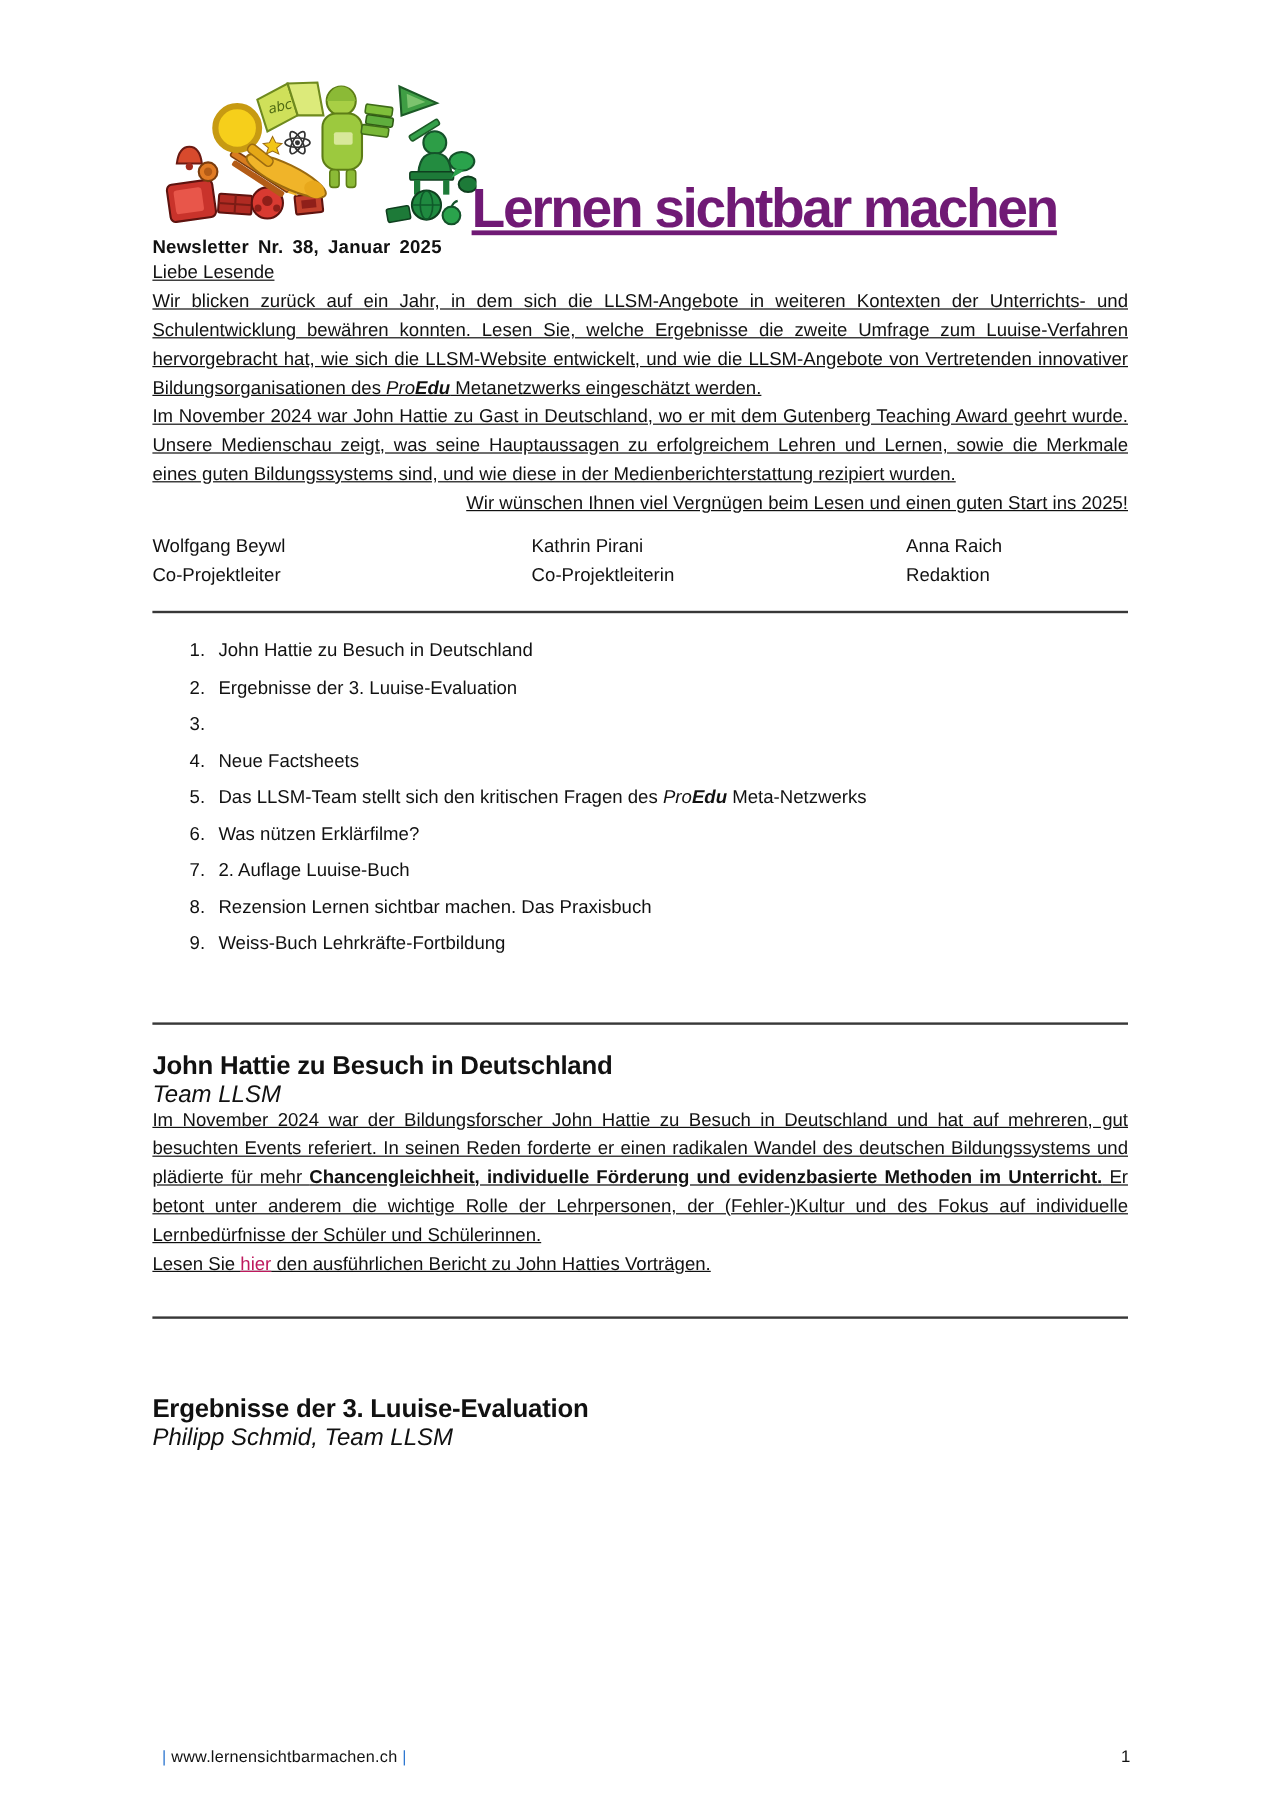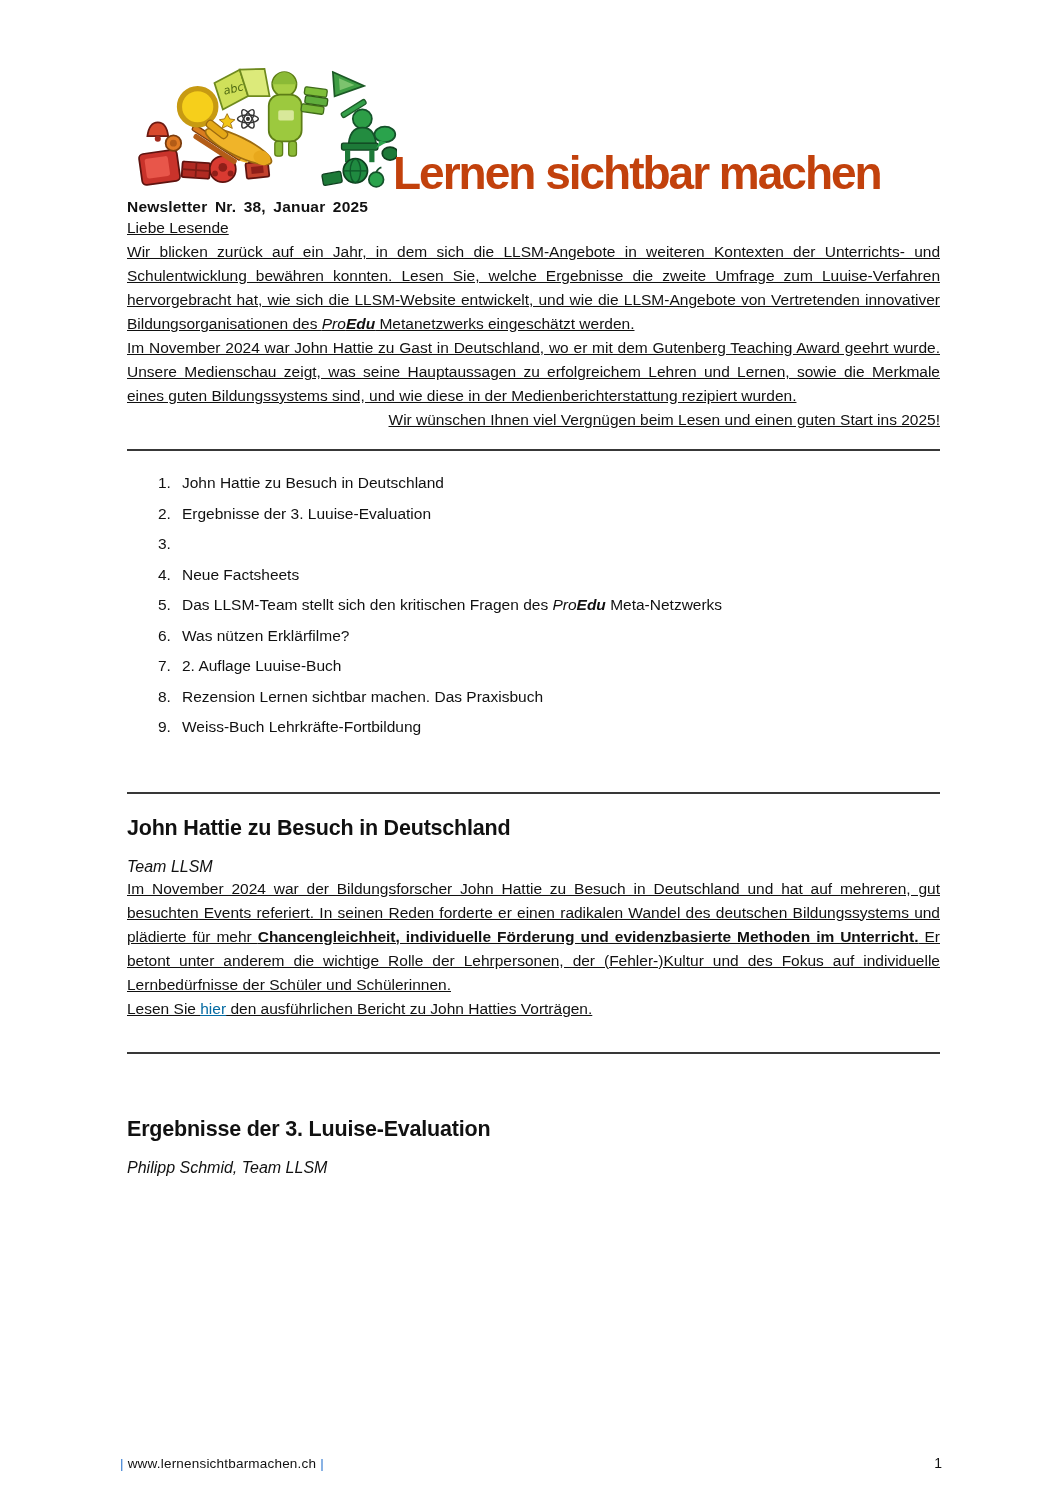--- a/index.html
+++ b/index.html
@@ -12,21 +12,21 @@
     color: #111111;
     padding: 62px 119px 0 127px;
     overflow: hidden;
   }
 
   
   .header { display: flex; align-items: flex-end; margin-left: 10px; height: 136px; }
   .logo-svg { width: 260px; height: 134px; flex: 0 0 auto; }
   .brand {
     font-size: 46px; font-weight: bold; letter-spacing: -2px;
-    color: #c2410c; line-height: 1; margin: 0 0 2px -4px; white-space: nowrap;
+    color: #701a75; line-height: 1; margin: 0 0 2px -4px; white-space: nowrap; text-decoration: underline;
   }
 
   .newsletter-line { font-weight: bold; font-size: 15.5px; letter-spacing: .2px; word-spacing: 3px; }
 
   .body-text { font-size: 15.5px; line-height: 24px; text-align: justify; hyphens: auto; }
   p.body-text { margin: 0; text-decoration: underline; }
   .salutation { margin-top: 27px; text-align: left; }
   .para { margin-top: 12px; }
 
   .signatures { margin-top: 12px; display: grid; grid-template-columns: 316px 312px 1fr; }
@@ -38,30 +38,30 @@
   .rule-3 { margin-top: 31px; }
 
   
   .toc { list-style: none; margin: 0; padding: 17px 0 0 0; }
   .toc li { display: flex; height: 30.5px; align-items: center; font-size: 15.5px; }
   .toc .num { width: 34px; flex: 0 0 auto; padding-left: 31px; box-sizing: content-box; }
   .toc .num { width: 24px; }
   .toc .toc-text { flex: 1; }
 
   .section-title { font-size: 21.5px; font-weight: bold; margin: 21px 0 0 0; line-height: 27px; letter-spacing: -.2px; }
-  .byline { font-style: italic; font-size: 16px; margin-top: 15px; line-height: 20px; }
+  .byline { font-style: italic; font-size: 20px; line-height: 20px; }
   .section-para { margin-top: 15px; }
   .link-line { margin-top: 17px; text-align: left; }
-  a.link, .link { color: #0369a1; text-decoration: underline; cursor: pointer; }
+  a.link, .link { color: #be185d; text-decoration: underline; cursor: pointer; }
 
   .h2-block { margin-top: 62px; }
 
   
   .footer {
-    position: absolute; left: 120px; right: 117px; bottom: 26px;
+    position: absolute; left: 135px; right: 117px; bottom: 26px;
     display: flex; justify-content: space-between; align-items: baseline;
     font-size: 13.5px;
   }
   .footer .pipe { color: #2e77d0; }
   .footer .f-left { letter-spacing: .2px; }
   .footer .page-num { font-size: 14px; }
 </style>
 </head>
 <body>
 
@@ -172,20 +172,34 @@
     <h1 class="brand">Lernen sichtbar machen</h1>
   </div>
 
   <div class="newsletter-line">Newsletter  Nr. 38,  Januar 2025</div>
 
   <p class="body-text salutation">Liebe Lesende</p>
   <p class="body-text para"><span>Wir blicken zurück auf ein Jahr, in dem sich die LLSM-Angebote in weiteren Kontexten der Unterrichts- und Schulentwicklung bewähren konnten. Lesen Sie, welche Ergebnisse die zweite Umfrage zum Luuise-Verfahren hervorgebracht hat, wie sich die LLSM-Website entwickelt, und wie die LLSM-Angebote von Vertretenden innovativer Bildungsorganisationen des </span><span style="font-style: italic;">Pro</span><span style="font-weight: bold; font-style: italic;">Edu</span><span> Metanetzwerks eingeschätzt werden.</span></p>
   <p class="body-text para">Im November 2024 war John Hattie zu Gast in Deutschland, wo er mit dem Gutenberg Teaching Award geehrt wurde. Unsere Medienschau zeigt, was seine Hauptaussagen zu erfolgreichem Lehren und Lernen, sowie die Merkmale eines guten Bildungssystems sind, und wie diese in der Medienberichterstattung rezipiert wurden.</p>
   <p class="body-text para" style="text-align:right">Wir wünschen Ihnen viel Vergnügen beim Lesen und einen guten Start ins 2025!</p>
 
+  <div class="signatures">
+    <div class="sig-col">
+      <div>Wolfgang Beywl</div>
+      <div>Co-Projektleiter</div>
+    </div>
+    <div class="sig-col">
+      <div>Kathrin Pirani</div>
+      <div>Co-Projektleiterin</div>
+    </div>
+    <div class="sig-col">
+      <div>Anna Raich</div>
+      <div>Redaktion</div>
+    </div>
+  </div>
 
   <hr class="rule rule-1">
 
   <ol class="toc">
     <li>
         <span class="num">1.</span>
         <span class="toc-text"><span>John Hattie zu Besuch in Deutschland</span></span>
       </li>
     <li>
         <span class="num">2.</span>

